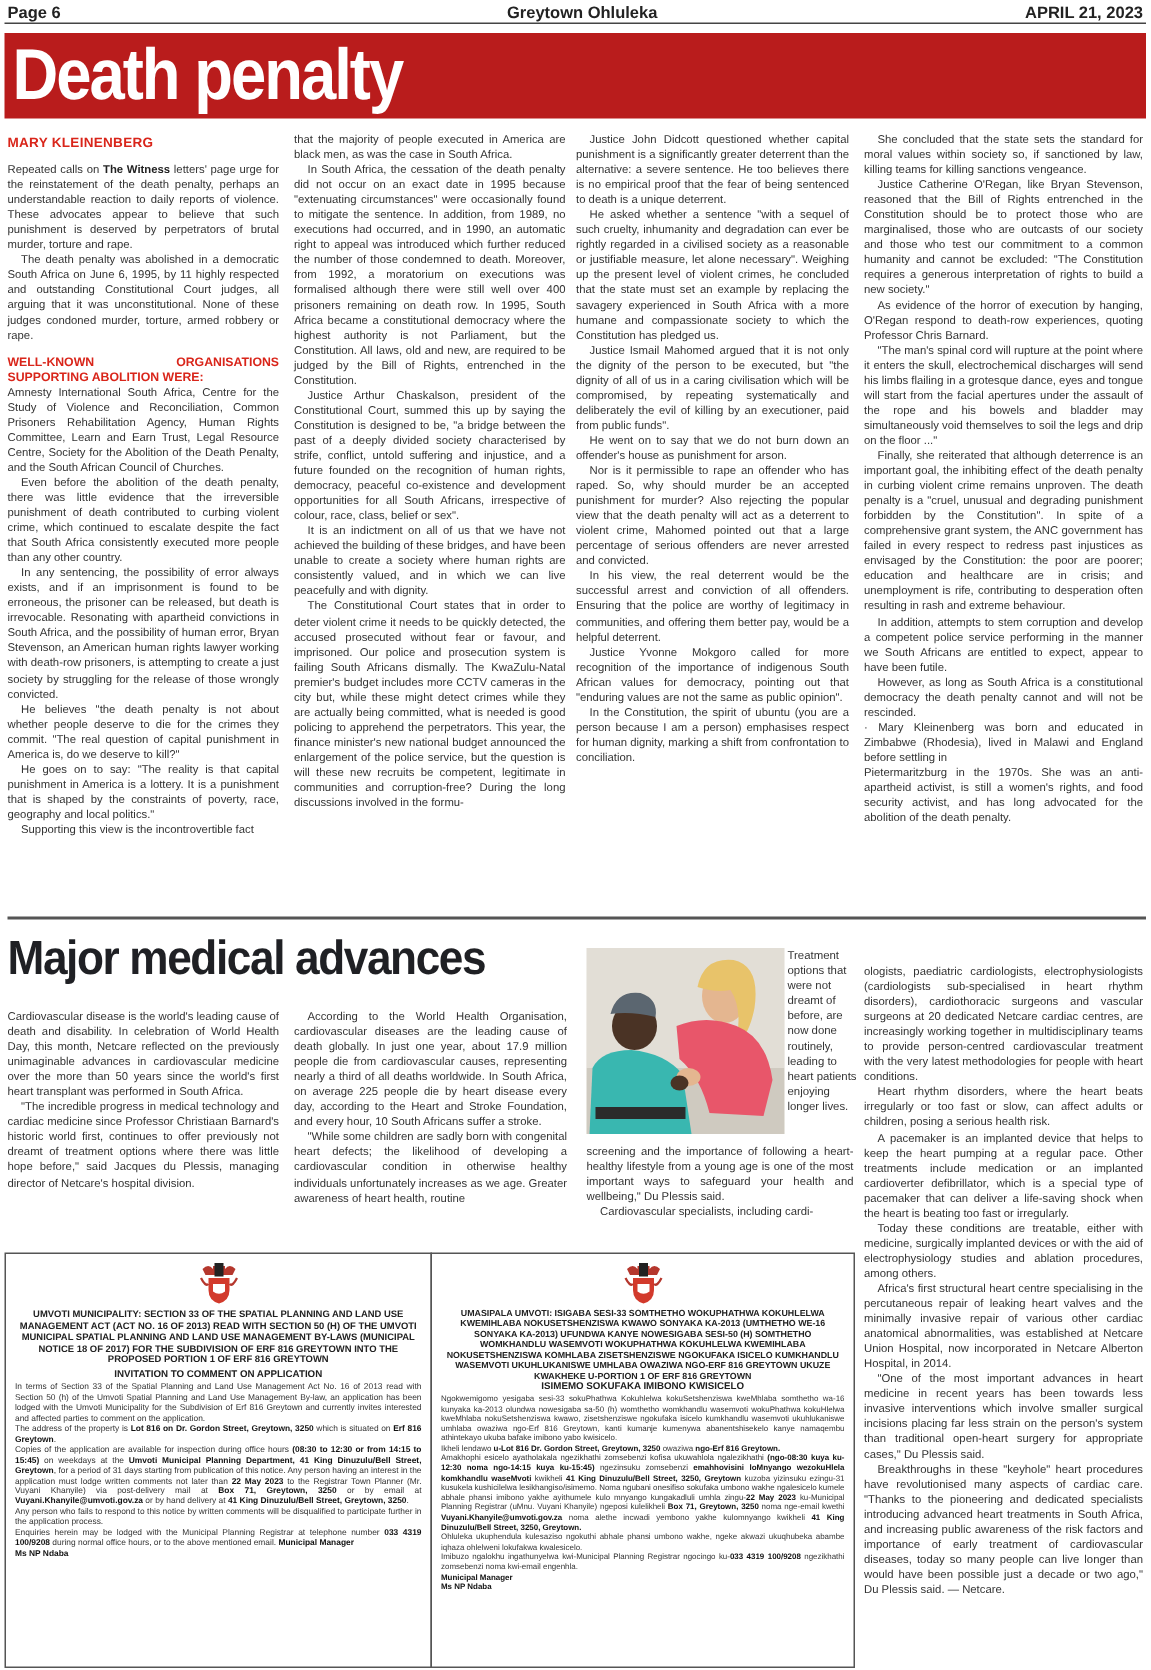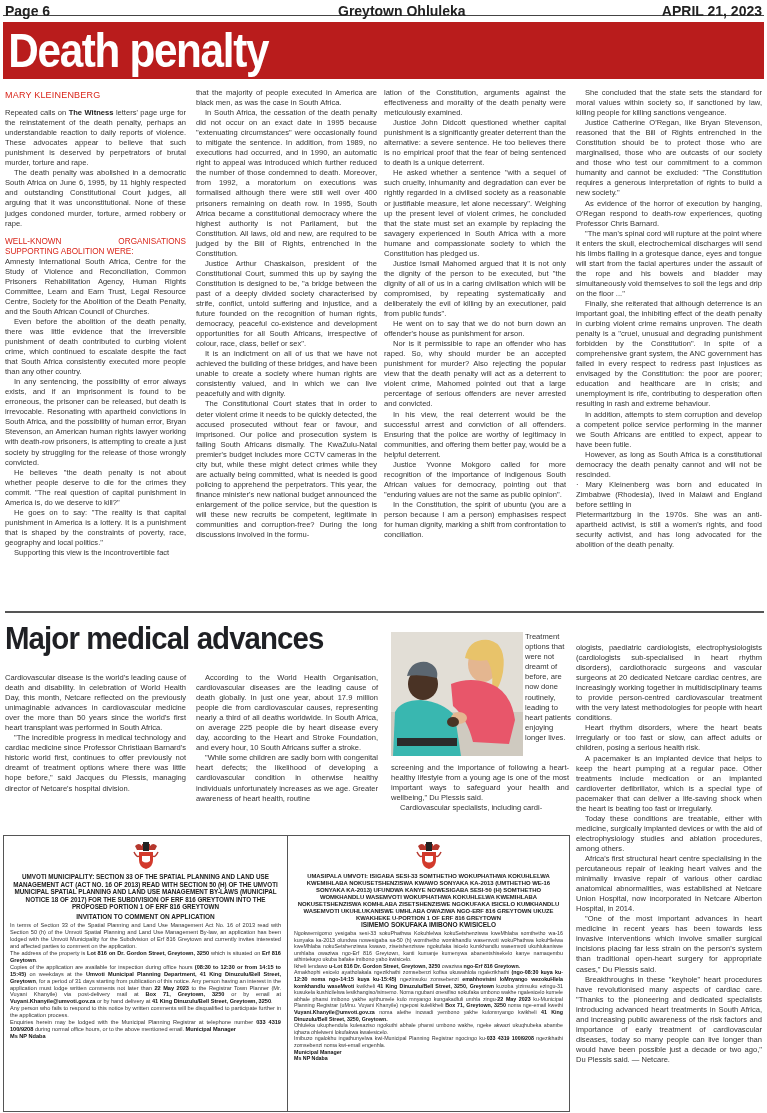--- a/index.html
+++ b/index.html
@@ -1,26 +1,26 @@
 <!DOCTYPE html>
 <html><head>
 <meta charset="utf-8">
 <style>
 *{box-sizing:border-box;margin:0;padding:0}
 html,body{width:767px;height:1113px;overflow:hidden;background:#fff}
 body{font-family:"Liberation Sans",sans-serif;color:#2a2a2a;position:relative}
-.mast{position:absolute;left:3px;top:2px;width:761px;height:14px;border-bottom:1.5px solid #444;font-family:"Liberation Sans",sans-serif;font-weight:bold;font-size:14px;color:#222}
+.mast{position:absolute;left:3px;top:2px;width:761px;height:14px;border-bottom:1.5px solid #444;font-family:"Liberation Sans",sans-serif;font-weight:bold;font-size:11px;color:#222}
 .mast span{position:absolute;top:1px}
 .banner{position:absolute;left:3px;top:22px;width:761px;height:57px;background:#b91c1c}
 .banner h1{font-family:"Liberation Sans",sans-serif;font-weight:bold;color:#fff;font-size:48px;line-height:57px;padding-left:6px;letter-spacing:-1.5px;transform:scaleX(0.88);transform-origin:left center}
 .col{position:absolute;font-size:7.55px;line-height:10.05px;color:#333;text-align:justify;hyphens:auto}
 .col p{text-indent:9px}
 .col p.ni{text-indent:0}
-.byline{color:#d9251a;font-weight:normal;font-size:9px;letter-spacing:.2px;margin-bottom:8px;text-indent:0}
-.subhead{color:#d9251a;font-weight:normal;font-size:8.2px;line-height:10px;margin-top:8px;text-indent:0}
+.byline{color:#d9251a;font-weight:bold;font-size:9px;letter-spacing:.2px;margin-bottom:8px;text-indent:0}
+.subhead{color:#d9251a;font-weight:bold;font-size:8.2px;line-height:10px;margin-top:8px;text-indent:0}
 .rule{position:absolute;height:1.5px;background:#555}
 .h2{position:absolute;left:5px;top:620px;font-family:"Liberation Sans",sans-serif;font-weight:bold;font-size:32px;letter-spacing:-1px;color:#1f2024;transform:scaleX(0.92);transform-origin:left center}
 .photo{position:absolute;left:391px;top:632px;width:132px;height:124px;background:linear-gradient(180deg,#e6e3dc 0%,#d8d4cb 100%);overflow:hidden}
 .sidecap{position:absolute;left:525px;top:632px;width:48px;font-size:7.6px;line-height:10.1px;color:#333}
 .notice{position:absolute;top:835px;height:277px;border:1.5px solid #555;font-size:5.6px;line-height:6.9px;color:#333;text-align:justify;padding:4px 6px}
 .notice .crest{display:block;margin:0 auto 3px auto;width:26px;height:30px}
 .notice .ttl{font-weight:bold;text-align:center;font-size:6.3px;line-height:7.5px;color:#222}
 .notice .sub{font-weight:bold;text-align:center;font-size:6.5px;margin:3px 0 2px 0;color:#222}
 .notice b{color:#111}
 </style>
@@ -52,33 +52,32 @@
 
 <div class="col" style="left:196px;top:88px;width:181px">
   <p class="ni">that the majority of people executed in America are black men, as was the case in South Africa.</p>
   <p>In South Africa, the cessation of the death penalty did not occur on an exact date in 1995 because "extenuating circumstances" were occasionally found to mitigate the sentence. In addition, from 1989, no executions had occurred, and in 1990, an automatic right to appeal was introduced which further reduced the number of those condemned to death. Moreover, from 1992, a moratorium on executions was formalised although there were still well over 400 prisoners remaining on death row. In 1995, South Africa became a constitutional democracy where the highest authority is not Parliament, but the Constitution. All laws, old and new, are required to be judged by the Bill of Rights, entrenched in the Constitution.</p>
   <p>Justice Arthur Chaskalson, president of the Constitutional Court, summed this up by saying the Constitution is designed to be, "a bridge between the past of a deeply divided society characterised by strife, conflict, untold suffering and injustice, and a future founded on the recognition of human rights, democracy, peaceful co-existence and development opportunities for all South Africans, irrespective of colour, race, class, belief or sex".</p>
   <p>It is an indictment on all of us that we have not achieved the building of these bridges, and have been unable to create a society where human rights are consistently valued, and in which we can live peacefully and with dignity.</p>
   <p>The Constitutional Court states that in order to deter violent crime it needs to be quickly detected, the accused prosecuted without fear or favour, and imprisoned. Our police and prosecution system is failing South Africans dismally. The KwaZulu-Natal premier's budget includes more CCTV cameras in the city but, while these might detect crimes while they are actually being committed, what is needed is good policing to apprehend the perpetrators. This year, the finance minister's new national budget announced the enlargement of the police service, but the question is will these new recruits be competent, legitimate in communities and corruption-free? During the long discussions involved in the formu-</p>
 </div>
 
 <div class="col" style="left:384px;top:88px;width:182px">
-  <p class="ni">lation of the Constitution, arguments against the effectiveness and morality of the death penalty were meticulously examined.</p>
   <p>Justice John Didcott questioned whether capital punishment is a significantly greater deterrent than the alternative: a severe sentence. He too believes there is no empirical proof that the fear of being sentenced to death is a unique deterrent.</p>
   <p>He asked whether a sentence "with a sequel of such cruelty, inhumanity and degradation can ever be rightly regarded in a civilised society as a reasonable or justifiable measure, let alone necessary".  Weighing up the present level of violent crimes, he concluded that the state must set an example by replacing the savagery experienced in South Africa with a more humane and compassionate society to which the Constitution has pledged us.</p>
   <p>Justice Ismail Mahomed argued that it is not only the dignity of the person to be executed, but "the dignity of all of us in a caring civilisation which will be compromised, by repeating systematically and deliberately the evil of killing by an executioner, paid from public funds".</p>
   <p>He went on to say that we do not burn down an offender's house as punishment for arson.</p>
   <p>Nor is it permissible to rape an offender who has raped. So, why should murder be an accepted punishment for murder?  Also rejecting the popular view that the death penalty will act as a deterrent to violent crime, Mahomed pointed out that a large percentage of serious offenders are never arrested and convicted.</p>
   <p>In his view, the real deterrent would be the successful arrest and conviction of all offenders. Ensuring that the police are worthy of legitimacy in communities, and offering them better pay, would be a helpful deterrent.</p>
   <p>Justice Yvonne Mokgoro called for more recognition of the importance of indigenous South African values for democracy, pointing out that "enduring values are not the same as public opinion".</p>
   <p>In the Constitution, the spirit of ubuntu (you are a person because I am a person) emphasises respect for human dignity, marking a shift from confrontation to conciliation.</p>
 </div>
 
 <div class="col" style="left:576px;top:88px;width:186px">
-  <p>She concluded that the state sets the standard for moral values within society so, if sanctioned by law, killing people for killing sanctions vengeance.</p>
+  <p>She concluded that the state sets the standard for moral values within society so, if sanctioned by law, killing teams for killing sanctions vengeance.</p>
   <p>Justice Catherine O'Regan, like Bryan Stevenson, reasoned that the Bill of Rights entrenched in the Constitution should be to protect those who are marginalised, those who are outcasts of our society and those who test our commitment to a common humanity and cannot be excluded: "The Constitution requires a generous interpretation of rights to build a new society."</p>
   <p>As evidence of the horror of execution by hanging, O'Regan respond to death-row experiences, quoting Professor Chris Barnard.</p>
   <p>"The man's spinal cord will rupture at the point where it enters the skull, electrochemical discharges will send his limbs flailing in a grotesque dance, eyes and tongue will start from the facial apertures under the assault of the rope and his bowels and bladder may simultaneously void themselves to soil the legs and drip on the floor ..."</p>
   <p>Finally, she reiterated that although deterrence is an important goal, the inhibiting effect of the death penalty in curbing violent crime remains unproven. The death penalty is a "cruel, unusual and degrading punishment forbidden by the Constitution". In spite of a comprehensive grant system, the ANC government has failed in every respect to redress past injustices as envisaged by the Constitution: the poor are poorer; education and healthcare are in crisis; and unemployment is rife, contributing to desperation often resulting in rash and extreme behaviour.</p>
   <p>In addition, attempts to stem corruption and develop a competent police service performing in the manner we South Africans are entitled to expect, appear to have been futile.</p>
   <p>However, as long as South Africa is a constitutional democracy the death penalty cannot and will not be rescinded.</p>
   <p class="ni">· Mary Kleinenberg was born and educated in Zimbabwe (Rhodesia), lived in Malawi and England before settling in</p>
   <p class="ni">Pietermaritzburg in the 1970s. She was an anti-apartheid activist, is still a women's rights, and food security activist, and has long advocated for the abolition of the death penalty.</p>
 </div>
 

